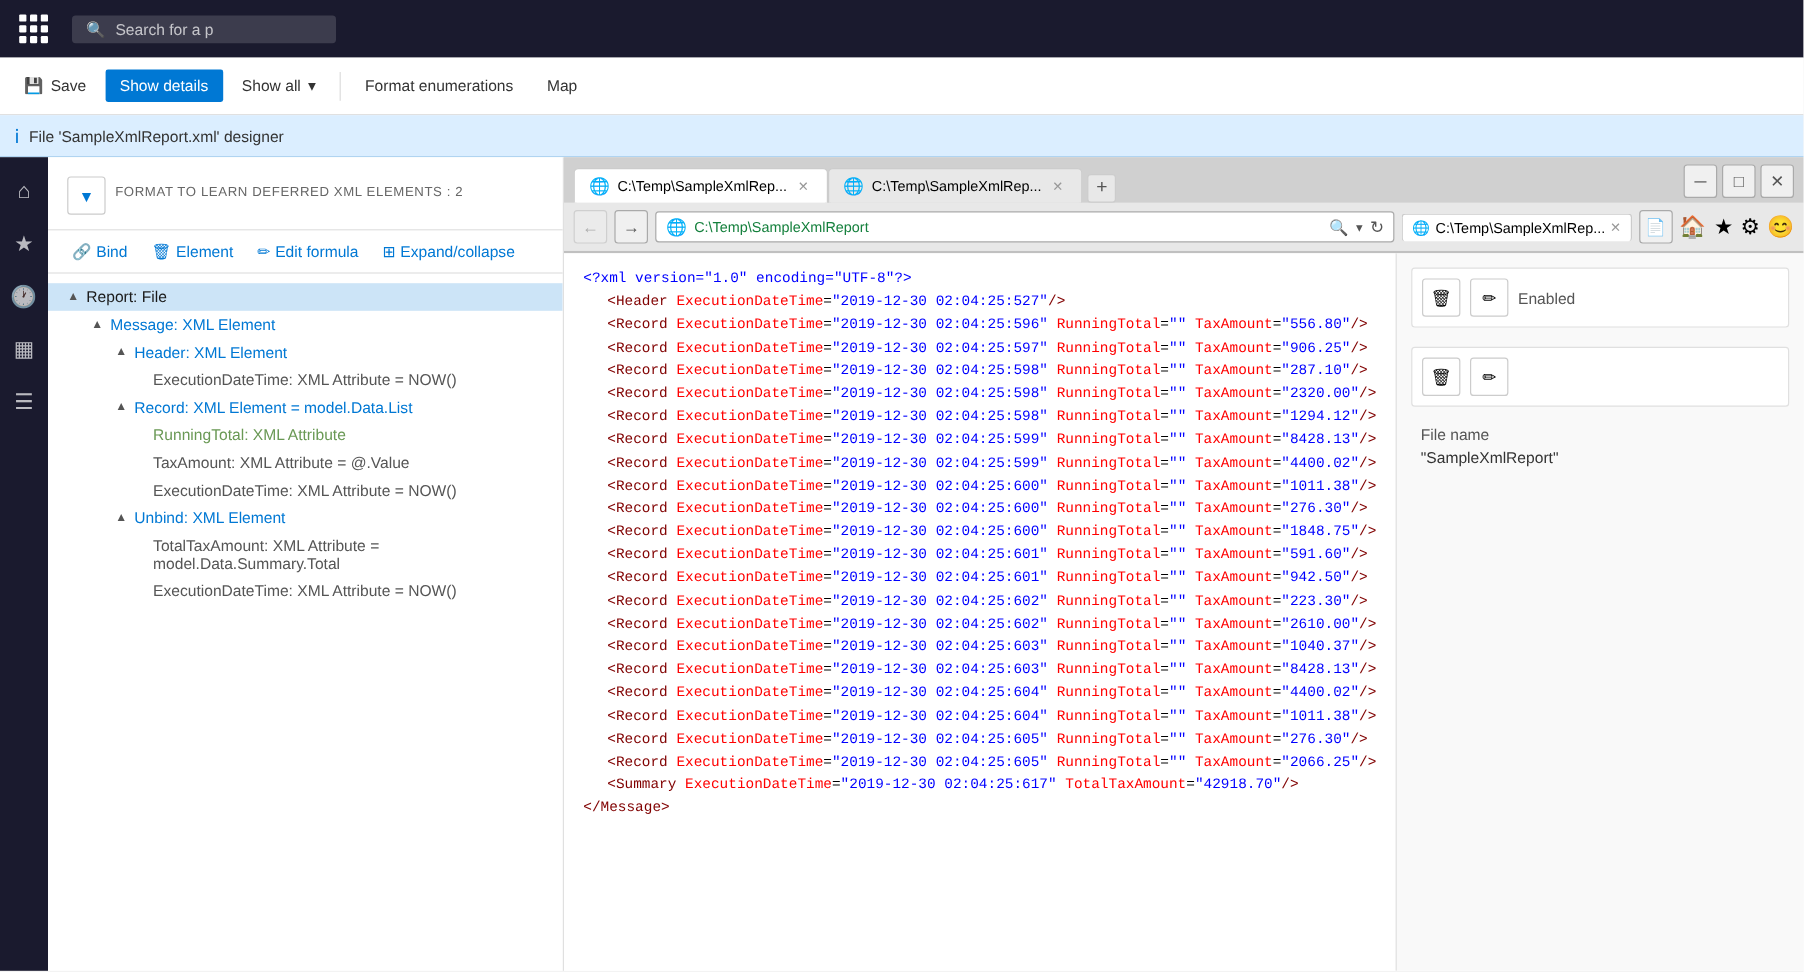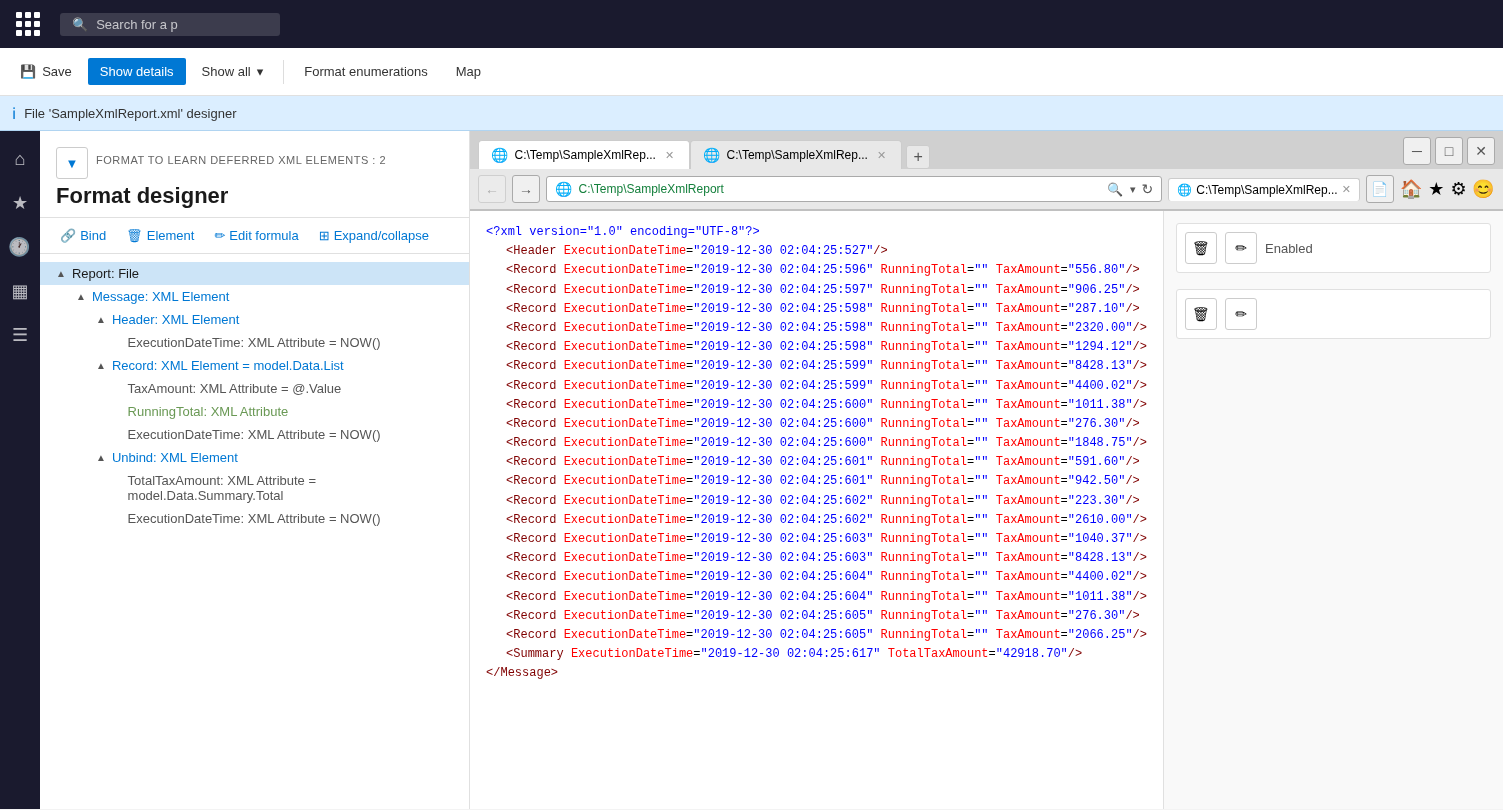--- a/index.html
+++ b/index.html
@@ -380,21 +380,20 @@
     <div class="nav-icon">▦</div>
     <div class="nav-icon">☰</div>
   </div>
 
   <div class="left-panel">
     <div class="left-panel-header">
       <div style="display:flex;align-items:center;gap:8px;margin-bottom:4px;">
         <div class="filter-btn">▼</div>
         <span class="format-label">FORMAT TO LEARN DEFERRED XML ELEMENTS : 2</span>
       </div>
-      <div class="format-title">Format designer</div>
     </div>
 
     <div class="tree-toolbar">
       <button class="tree-tool-btn">
         <span>🔗</span>
         <span>Bind</span>
       </button>
       <button class="tree-tool-btn">
         <span>🗑</span>
         <span>Element</span>
@@ -426,25 +425,25 @@
       <div class="tree-item tree-indent-4">
         <span class="tree-chevron">&nbsp;&nbsp;</span>
         <span class="tree-label-attr">ExecutionDateTime: XML Attribute = NOW()</span>
       </div>
       <div class="tree-item tree-indent-3">
         <span class="tree-chevron">▲</span>
         <span class="tree-label">Record: XML Element = model.Data.List</span>
       </div>
       <div class="tree-item tree-indent-4">
         <span class="tree-chevron">&nbsp;&nbsp;</span>
-        <span class="tree-label-attr">TaxAmount: XML Attribute = @.Value</span>
+        <span style="color:#6a9955;">RunningTotal: XML Attribute</span>
       </div>
       <div class="tree-item tree-indent-4">
         <span class="tree-chevron">&nbsp;&nbsp;</span>
-        <span style="color:#6a9955;">RunningTotal: XML Attribute</span>
+        <span class="tree-label-attr">TaxAmount: XML Attribute = @.Value</span>
       </div>
       <div class="tree-item tree-indent-4">
         <span class="tree-chevron">&nbsp;&nbsp;</span>
         <span class="tree-label-attr">ExecutionDateTime: XML Attribute = NOW()</span>
       </div>
       <div class="tree-item tree-indent-3">
         <span class="tree-chevron">▲</span>
         <span class="tree-label">Unbind: XML Element</span>
       </div>
       <div class="tree-item tree-indent-4">
@@ -537,18 +536,22 @@
         <div class="prop-row">
           <button class="prop-btn">🗑</button>
           <button class="prop-btn">✏</button>
           <span class="prop-label">Enabled</span>
         </div>
         <div style="display:flex;flex-direction:column;gap:8px;">
           <div class="prop-row">
             <button class="prop-btn">🗑</button>
             <button class="prop-btn">✏</button>
           </div>
+          <div style="padding:8px;">
+            <div class="prop-label" style="margin-bottom:4px;">File name</div>
+            <div class="prop-value">"SampleXmlReport"</div>
+          </div>
         </div>
       </div>
     </div>
 
   </div>
 </div>
 
 </body></html>

